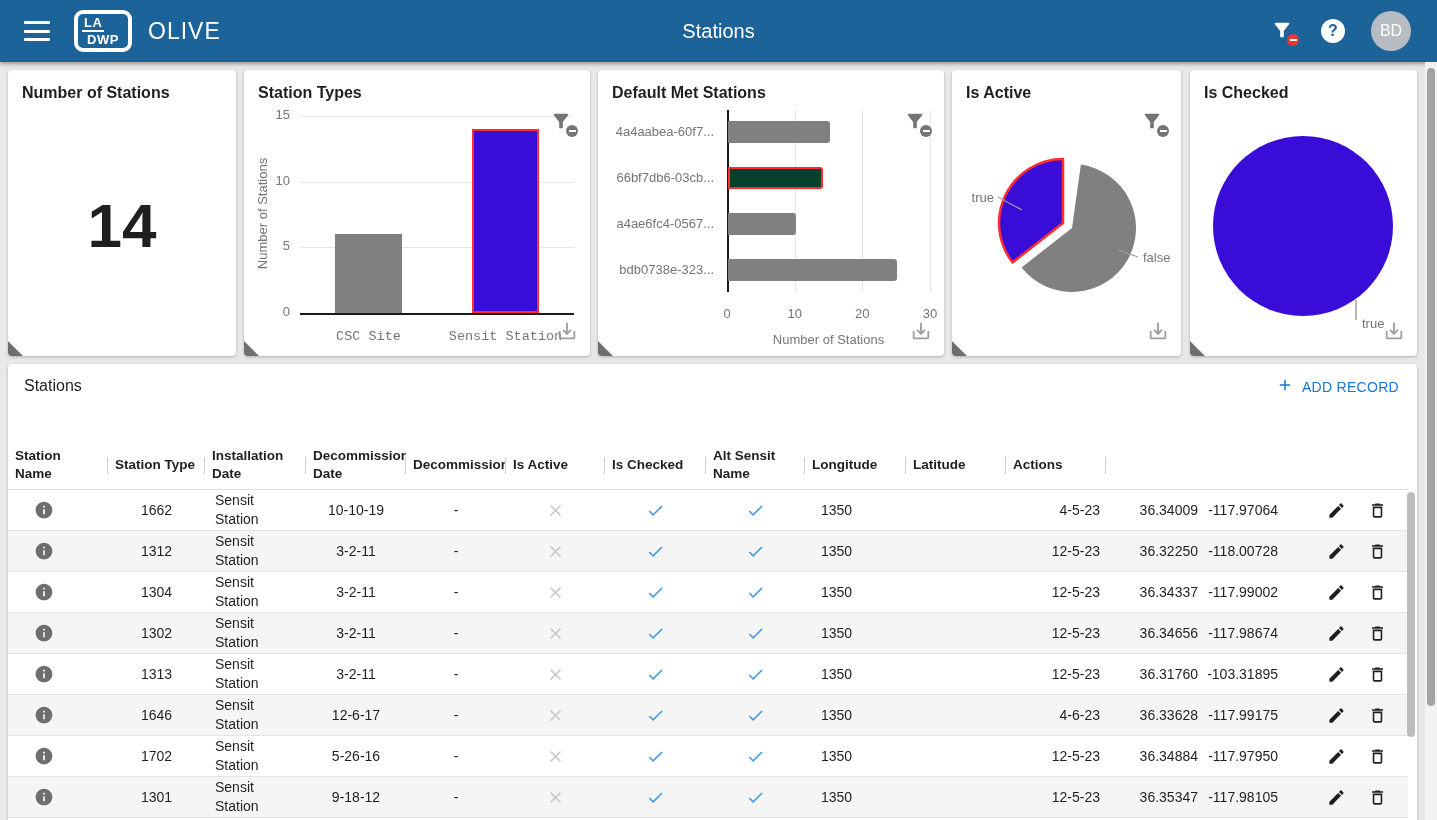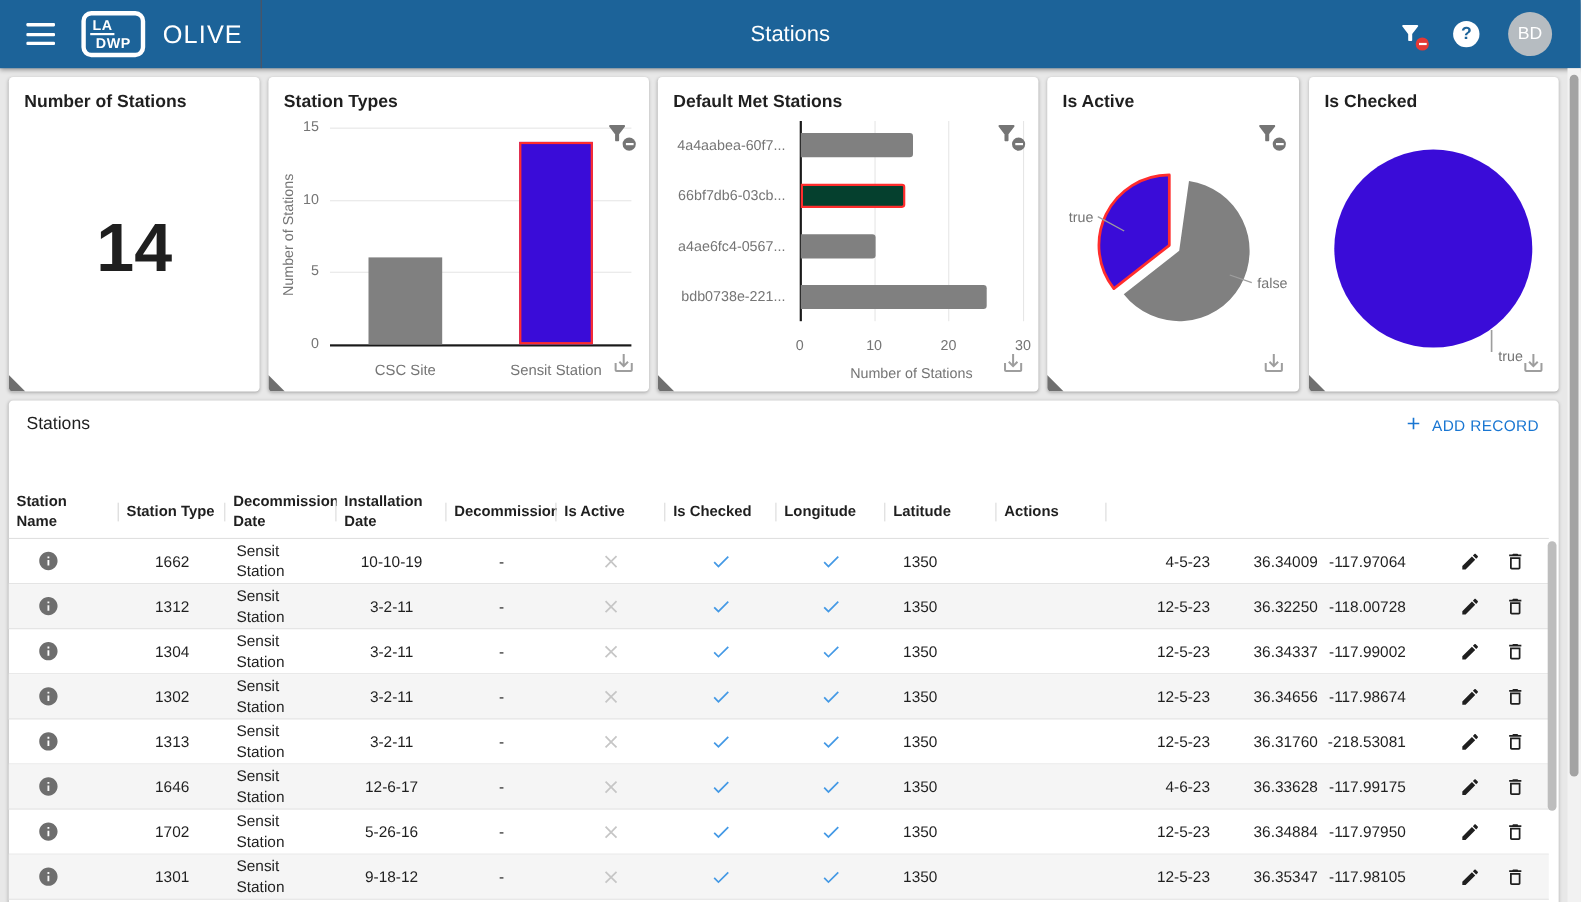--- a/index.html
+++ b/index.html
@@ -51,21 +51,21 @@
   #card-pie2 { left:1182px; width:227px; }
 
   .tick-label { position:absolute; font-size:13px; color:#757575; }
   .axis-title { position:absolute; font-size:13px; color:#757575; }
   .gridline-h { position:absolute; height:1px; background:#e6e6e6; }
   .gridline-v { position:absolute; width:1px; background:#e6e6e6; }
   .axis-line-h { position:absolute; height:2px; background:#1a1a1a; }
   .axis-line-v { position:absolute; width:2px; background:#1a1a1a; }
   .vbar { position:absolute; }
   .hbar { position:absolute; height:22px; }
-  .cat-label { position:absolute; font-size:13.5px; color:#757575; text-align:center; }
+  .cat-label { position:absolute; font-size:13.5px; color:#757575; text-align:center;font-family:Liberation Mono, monospace; }
   .hcat-label { position:absolute; font-size:13px; color:#757575; text-align:right; width:108px; }
   .ylab-rot { position:absolute; transform:rotate(-90deg); transform-origin:center; white-space:nowrap; }
   .pie-svg { position:absolute; inset:0; }
 
   
   .table-card { position:absolute; left:8px; top:364px; width:1409px; height:470px; background:#fff;
     border-radius:4px 4px 0 0; box-shadow:0 1px 3px rgba(0,0,0,.25); }
   .table-title { position:absolute; left:16px; top:13px; font-size:16px; font-weight:500; color:#1f1f1f; }
   .add-record { position:absolute; right:18px; top:12px; color:#1976d2; font-size:14px; font-weight:500;
     letter-spacing:.3px; display:flex; align-items:center; gap:8px; cursor:pointer; }
@@ -166,21 +166,21 @@
         <div class="tick-label" style="left:252.33333333333331px;top:236px;width:24px;text-align:center">20</div>
         <div class="gridline-v" style="left:332px;top:40px;height:182px"></div>
         <div class="tick-label" style="left:320px;top:236px;width:24px;text-align:center">30</div>
         <div class="axis-line-v" style="left:129px;top:40px;height:182px"></div>
         <div class="hcat-label" style="left:8px;top:54px">4a4aabea-60f7...</div>
         <div class="hbar" style="left:130px;top:51px;width:101.5px;background:#808080;border-radius:0 3px 3px 0;"></div>
         <div class="hcat-label" style="left:8px;top:100px">66bf7db6-03cb...</div>
         <div class="hbar" style="left:130px;top:97px;width:94.73333333333333px;background:#05402e;border-radius:0 3px 3px 0;border:2.5px solid #ff2d2d;"></div>
         <div class="hcat-label" style="left:8px;top:146px">a4ae6fc4-0567...</div>
         <div class="hbar" style="left:130px;top:143px;width:67.66666666666666px;background:#808080;border-radius:0 3px 3px 0;"></div>
-        <div class="hcat-label" style="left:8px;top:192px">bdb0738e-221...</div>
+        <div class="hcat-label" style="left:8px;top:192px">bdb0738e-323...</div>
         <div class="hbar" style="left:130px;top:189px;width:169.16666666666669px;background:#808080;border-radius:0 3px 3px 0;"></div>
         <div class="axis-title" style="left:129px;top:262px;width:203px;text-align:center">Number of Stations</div>
       </div>
     <div class="card-funnel funnel-wrap" id="hbar-funnel"><svg width="22" height="22" viewBox="0 0 24 24" fill="#757575">
           <path d="M4.25 5.61C6.27 8.2 10 13 10 13v6c0 .55.45 1 1 1h2c.55 0 1-.45 1-1v-6s3.73-4.8 5.75-7.39c.51-.66.04-1.61-.79-1.61H5.04c-.83 0-1.3.95-.79 1.61z"></path>
         </svg><span class="funnel-badge" style="background:#757575">
           <i></i>
         </span></div>
     <div class="card-dl" id="hbar-dl"><svg width="22" height="22" viewBox="0 0 24 24" fill="#9e9e9e">
           <path d="M19 12v7H5v-7H3v7c0 1.1.9 2 2 2h14c1.1 0 2-.9 2-2v-7h-2zm-6 .67l2.59-2.58L17 11.5l-5 5-5-5 1.41-1.41L11 12.67V3h2v9.67z"></path>
@@ -227,25 +227,26 @@
   <div class="table-title">Stations</div>
   <div class="add-record">
     <span id="add-plus"><svg width="18" height="18" viewBox="0 0 24 24" fill="#1976d2">
           <path d="M19 13h-6v6h-2v-6H5v-2h6V5h2v6h6v2z"></path>
         </svg></span>
     <span>ADD RECORD</span>
   </div>
   <div class="grid-header" id="grid-header" style="grid-template-columns: 100px 97px 101px 100px 100px 99px 101px 99px 101px 100px 100px 100px 100px 102px; width: 1400px;">
       <div class="hcell">Station Name</div>
       <div class="hcell">Station Type</div>
+      <div class="hcell">Installation Date</div>
       <div class="hcell">Decommission Date</div>
-      <div class="hcell">Installation Date</div>
       <div class="hcell">Decommissioned</div>
       <div class="hcell">Is Active</div>
       <div class="hcell">Is Checked</div>
+      <div class="hcell">Alt Sensit Name</div>
       <div class="hcell">Longitude</div>
       <div class="hcell">Latitude</div>
       <div class="hcell">Actions</div>
     </div>
   <div class="grid-body" id="grid-body">
       <div class="grid-row" style="grid-template-columns:100px 97px 101px 100px 100px 99px 101px 99px 101px 100px 100px 100px 100px 102px;width:1400px">
         <div class="cell" style="padding-left:26px">
           <span class="icon-btn">
             <svg width="20" height="20" viewBox="0 0 24 24" fill="#6e6e6e">
               <path d="M12 2C6.48 2 2 6.48 2 12s4.48 10 10 10 10-4.48 10-10S17.52 2 12 2zm1 15h-2v-6h2v6zm0-8h-2V7h2v2z"></path>
@@ -496,21 +497,21 @@
           <span class="icon-btn">
             <svg width="19" height="19" viewBox="0 0 24 24" fill="#4499e5">
               <path d="M9 16.17L4.83 12l-1.42 1.41L9 19 21 7l-1.41-1.41z"></path>
             </svg>
           </span>
         </div>
         <div class="cell" style="padding-left:16px">1350</div>
         <div class="cell" style=""></div>
         <div class="cell c-right" style="padding-right:6px">12-5-23</div>
         <div class="cell c-right" style="padding-right:8px">36.31760</div>
-        <div class="cell c-right" style="padding-right:28px">-218.53081</div>
+        <div class="cell c-right" style="padding-right:28px">-103.31895</div>
         <div class="cell" style="">
           <div class="actions-cell" style="width:100%">
             <span class="icon-btn">
               <svg width="19" height="19" viewBox="0 0 24 24" fill="#1f1f1f">
                 <path d="M3 17.25V21h3.75L17.81 9.94l-3.75-3.75L3 17.25zM20.71 7.04c.39-.39.39-1.02 0-1.41l-2.34-2.34c-.39-.39-1.02-.39-1.41 0l-1.83 1.83 3.75 3.75 1.83-1.83z"></path>
               </svg>
             </span>
             <span class="icon-btn">
               <svg width="19" height="19" viewBox="0 0 24 24" fill="#1f1f1f">
                 <path d="M16 9v10H8V9h8m-1.5-6h-5l-1 1H5v2h14V4h-3.5l-1-1zM18 7H6v12c0 1.1.9 2 2 2h8c1.1 0 2-.9 2-2V7z"></path>

